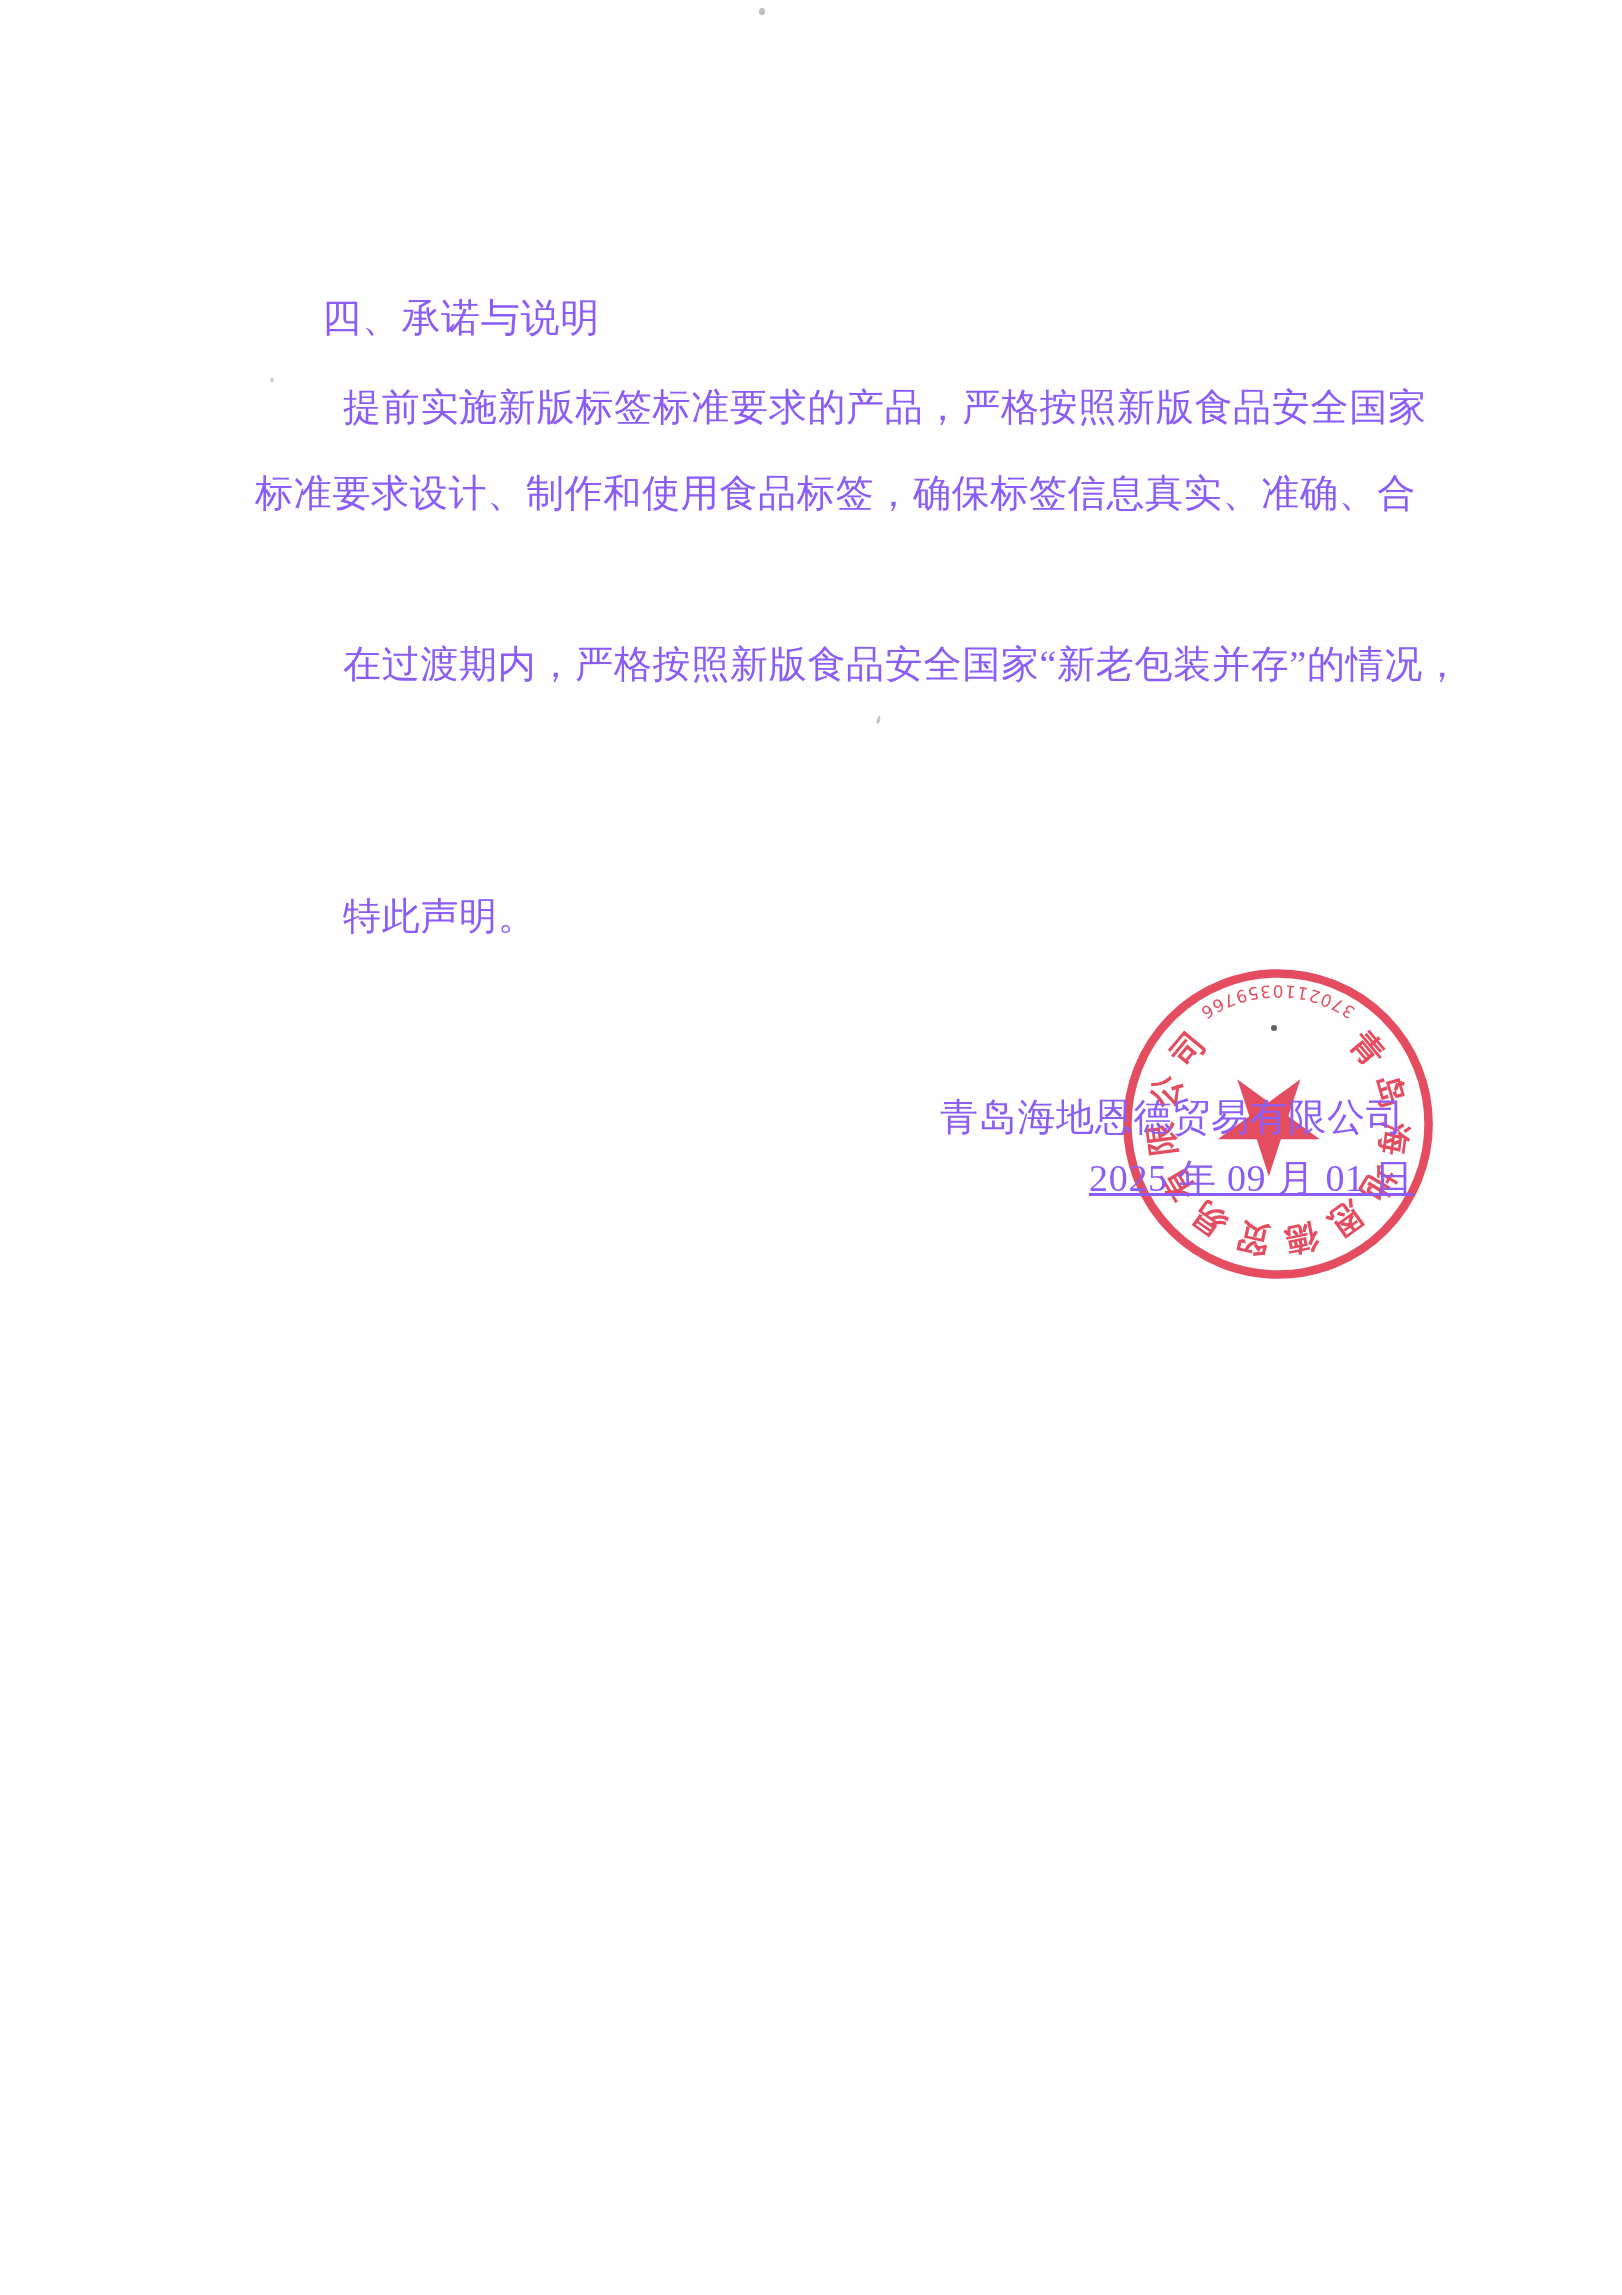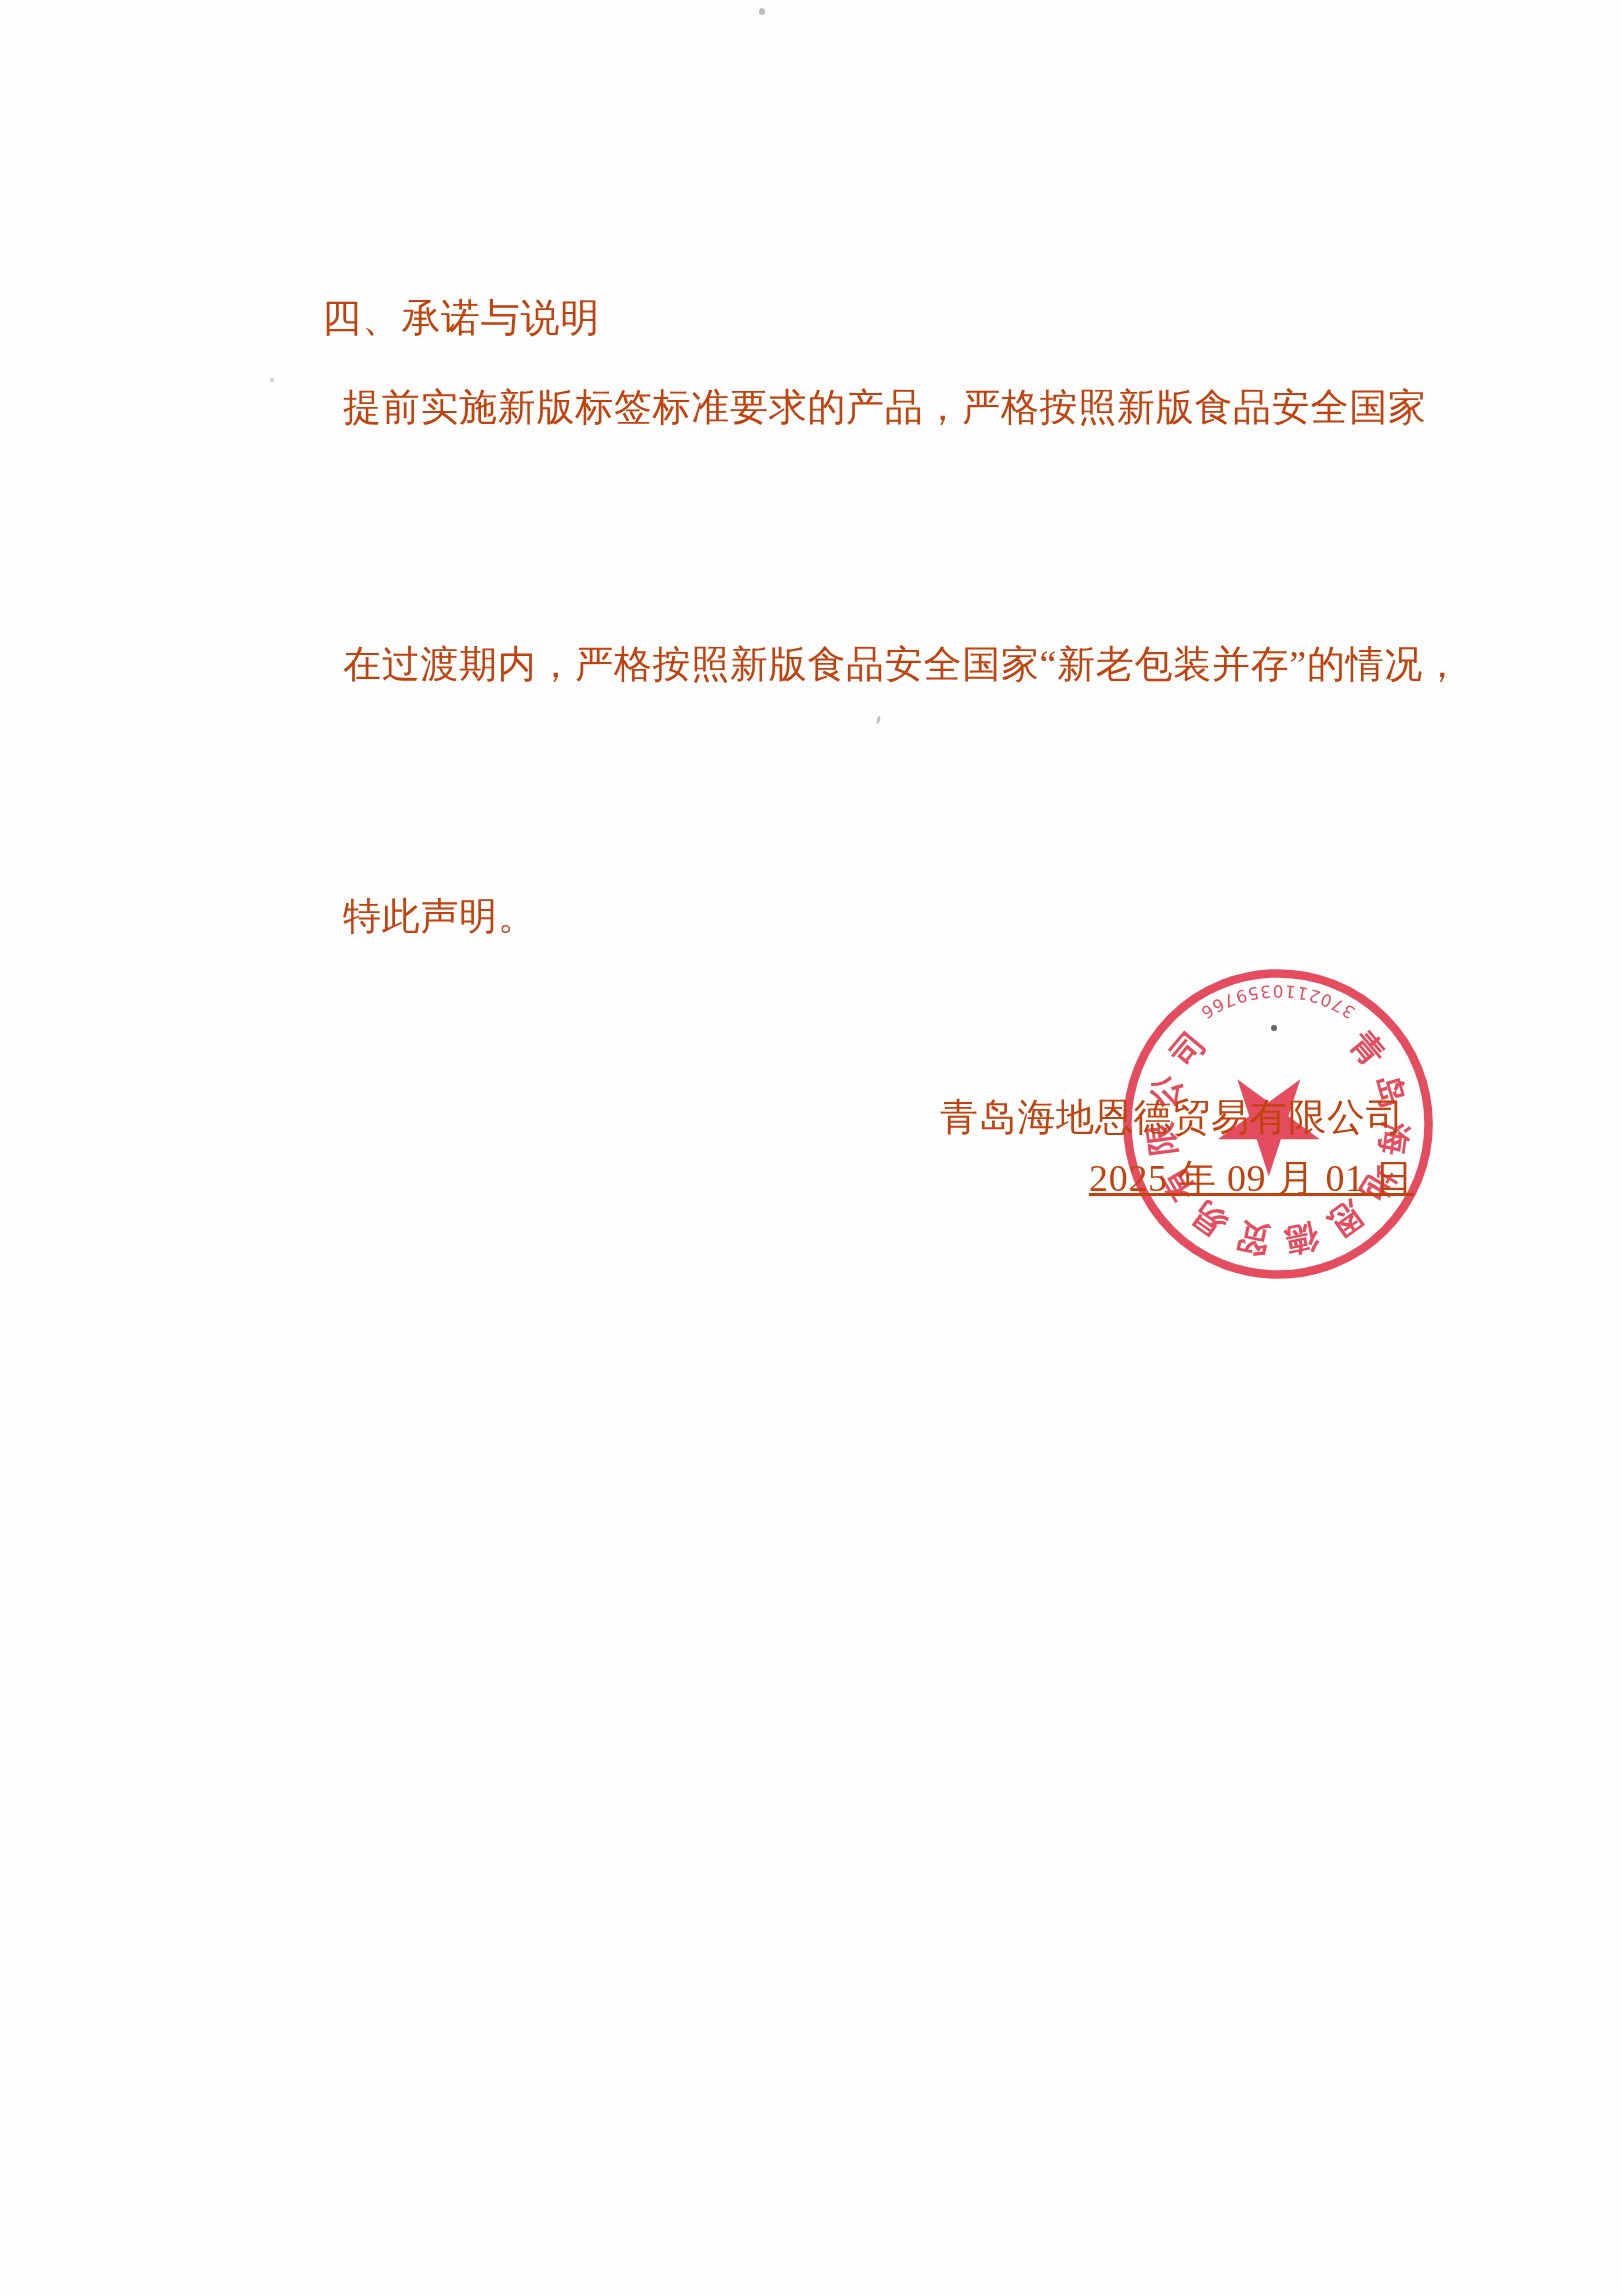--- a/index.html
+++ b/index.html
@@ -11,21 +11,21 @@
     overflow: hidden;
   }
   .page {
     position: absolute; left: 0; top: 0;
     width: 1623px; height: 2295px;
     background: #fefefe;
   }
   .line {
     position: absolute;
     white-space: nowrap;
-    color: #c2410c;
+    color: #8b5cf6;
     font-size: 38px;
     line-height: 1.15;
     z-index: 2;
     letter-spacing: 0.7px;
   }
   .heading { font-size: 39px; }
   .seal-svg {
     position: absolute;
     left: 1113px; top: 959px;
     width: 330px; height: 330px;
@@ -78,20 +78,21 @@
           <text transform="rotate(158.66666666666669) translate(0,-212) rotate(180)" text-anchor="middle" font-size="26" fill="#e23a4e">7</text>
           <text transform="rotate(153.33333333333334) translate(0,-212) rotate(180)" text-anchor="middle" font-size="26" fill="#e23a4e">6</text>
           <text transform="rotate(148) translate(0,-212) rotate(180)" text-anchor="middle" font-size="26" fill="#e23a4e">6</text>
         </g>
     </g>
   </svg>
 
   <div class="line heading" style="left:322px; top:296px;">四、承诺与说明</div>
 
   <div class="line" style="left:343px; top:386px;">提前实施新版标签标准要求的产品，严格按照新版食品安全国家</div>
+  <div class="line" style="left:255px; top:472px;">标准要求设计、制作和使用食品标签，确保标签信息真实、准确、合</div>
 
   <div class="line" style="left:343px; top:643px;">在过渡期内，严格按照新版食品安全国家“新老包装并存”的情况，</div>
 
   <div class="line" style="left:343px; top:895px;">特此声明。</div>
 
   <div class="line" style="left:940px; top:1068px;margin-top:28px;">青岛海地恩德贸易有限公司</div>
   <div class="line" style="left:1089px; top:1157px;text-decoration:underline;">2025 年 09 月 01 日</div>
 
   <div class="speck s1"></div>
   <div class="speck s2"></div>

